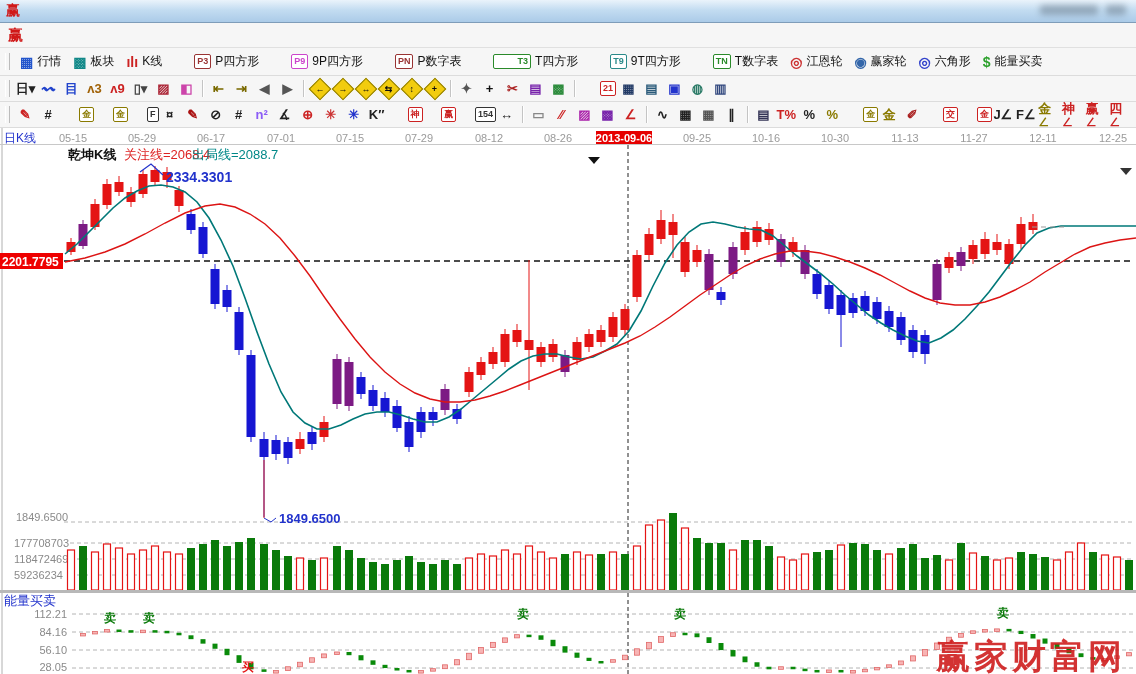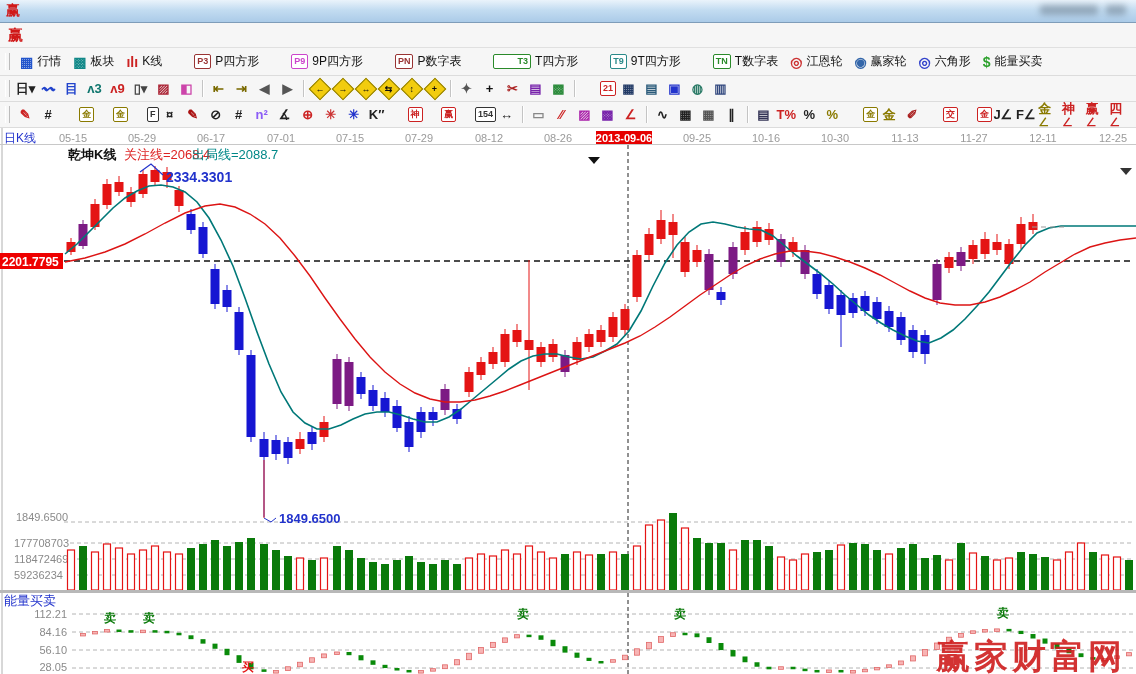--- a/index.html
+++ b/index.html
@@ -106,21 +106,21 @@
       <div class="ibtn">
         <span class="g" style="color: rgb(34, 34, 34);">日▾</span>
       </div>
       <div class="ibtn">
         <span class="g" style="color: rgb(34, 68, 204);">〰</span>
       </div>
       <div class="ibtn">
         <span class="g" style="color: rgb(34, 68, 204);">目</span>
       </div>
       <div class="ibtn">
-        <span class="g" style="color: #0f766e;">ʌ3</span>
+        <span class="g" style="color: #a16207;">ʌ3</span>
       </div>
       <div class="ibtn">
         <span class="g" style="color: rgb(204, 34, 34);">ʌ9</span>
       </div>
       <div class="ibtn">
         <span class="g" style="color: rgb(68, 68, 68);">▯▾</span>
       </div>
       <div class="ibtn">
         <span class="g" style="color: rgb(170, 34, 51);">▨</span>
       </div>

